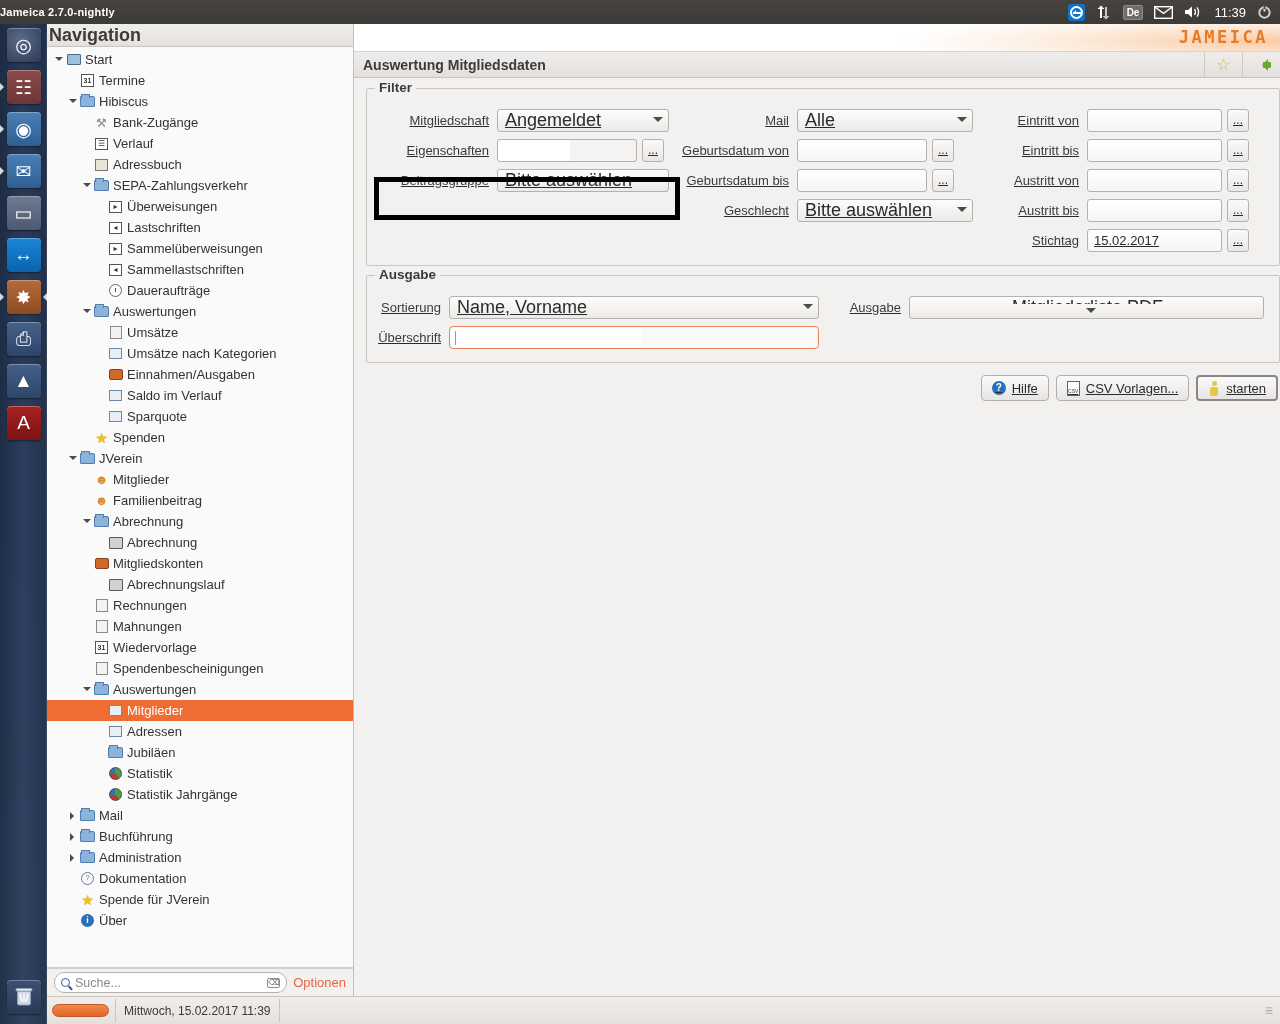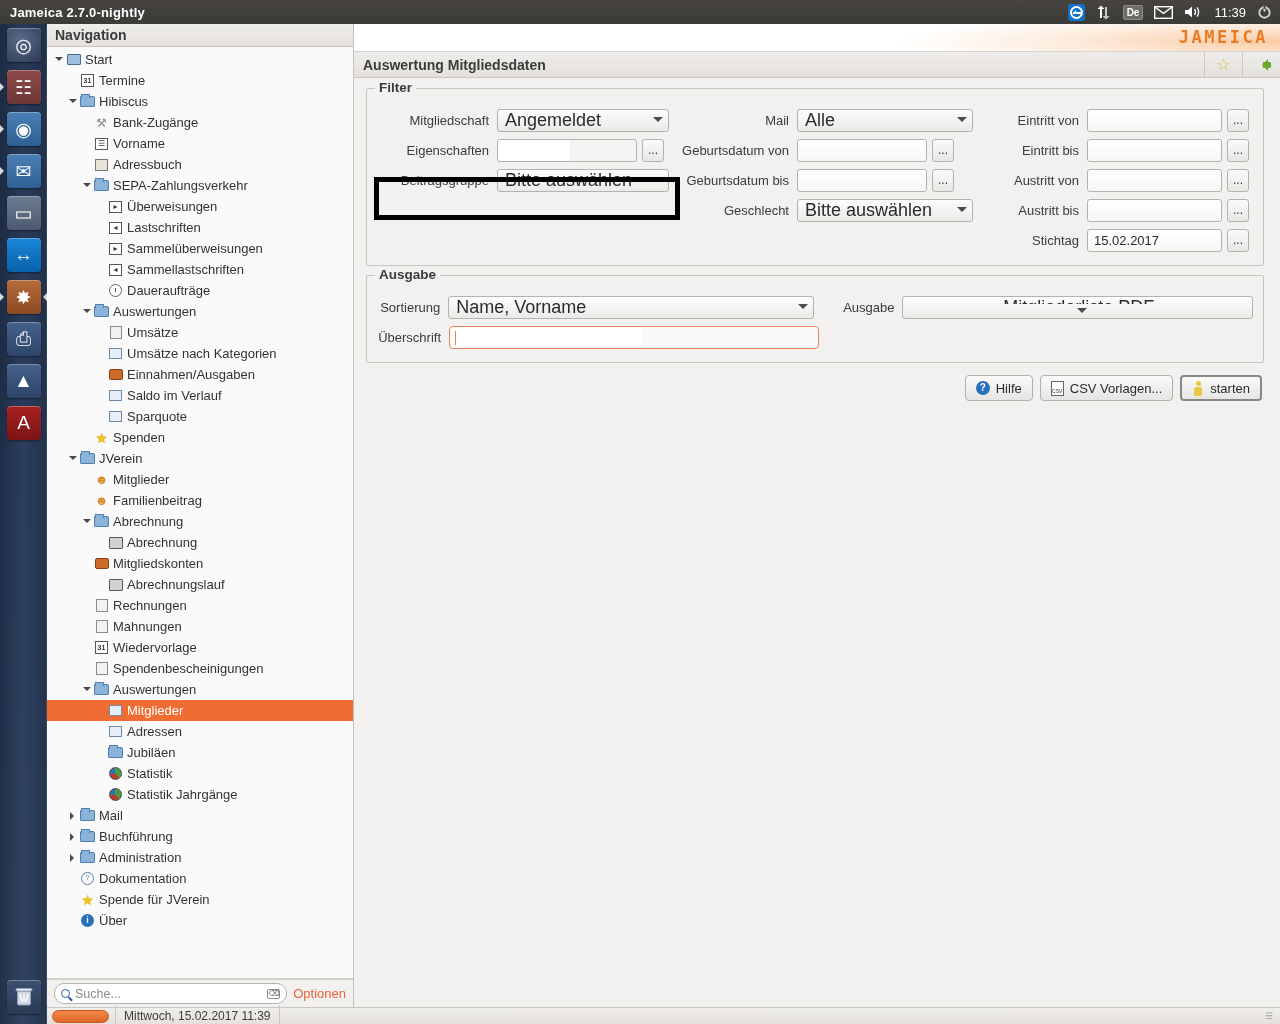--- a/index.html
+++ b/index.html
@@ -16,22 +16,22 @@
   }
 
   
   #syspanel {
     position: absolute; left:0; top:0; width:1280px; height:24px;
     background: linear-gradient(180deg,#464340 0%, #3c3b37 100%);
     color: #f2f1f0;
     display: flex; align-items: center;
   }
   #syspanel .apptitle {
-    font-size: 13px; font-weight: bold; color:#ffffff;
-    margin-left: 10px; letter-spacing: .2px;
+    font-size: 11px; font-weight: bold; color:#ffffff;
+    margin-left: 0; letter-spacing: .2px;
   }
   #tray { margin-left:auto; display:flex; align-items:center; gap:11px; padding-right:8px; }
   #tray .tic { display:flex; align-items:center; justify-content:center; }
   .tv-ico {
     width:17px; height:17px; border-radius:3px; background:#0e73c8;
     display:flex;align-items:center;justify-content:center;
   }
   .tv-ring{width:13px;height:13px;border-radius:50%;border:2px solid #fff;position:relative;}
   .tv-ring:after{content:"";position:absolute;left:1px;top:4px;width:9px;height:2px;background:#fff;}
   .tv-ring:before{content:"";position:absolute;left:0px;top:2.5px;width:0;height:0;border:2.6px solid transparent;border-right-color:#fff;}
@@ -90,22 +90,22 @@
   
   #navpane {
     width:307px; background:#fafafa;
     display:flex; flex-direction:column;
     border-right:1px solid #c4c1bd;
   }
   #nav-header {
     height:23px; line-height:23px;
     background:linear-gradient(180deg,#f0eeec 0%,#e4e1dd 100%);
     border-bottom:1px solid #c9c6c2;
-    font-weight:bold; font-size:14px; color:#3b3b3b;
-    padding-left:8px;
+    font-weight:bold; font-size:18px; color:#3b3b3b;
+    padding-left:2px;
   }
   #nav-tree {
     flex:1; overflow:hidden; background:#fafafa; padding-top:2px;
     border-bottom:1px solid #d3d0cc;
   }
   .tnode {
     height:21px; display:flex; align-items:center;
     font-size:13px; color:#333; white-space:nowrap;
     padding-right:4px; cursor:default;
   }
@@ -188,21 +188,21 @@
   .vt-btn {
     width:38px; display:flex; align-items:center; justify-content:center;
     border-left:1px solid #cdcac6;
   }
   .star-gold { color:#d7b83c; font-size:16px; }
   .arrow-green {
     width:0;height:0;border:6px solid transparent;border-right-color:#6aa832;position:relative;
   }
   .arrow-green:after{content:"";position:absolute;left:1px;top:-3px;width:8px;height:6px;background:#6aa832;border-radius:0 1px 1px 0;}
 
-  #view-body { flex:1; padding:10px 16px 0 12px; }
+  #view-body { flex:1; padding:10px 0 0 12px;text-decoration:underline; }
 
   
   .groupbox {
     border:1px solid #c9c6c2; border-radius:2px;
     position:relative; padding:16px 10px 10px 10px; margin-bottom:9px;
     background:#f2f1f0;
   }
   .groupbox > .gtitle {
     position:absolute; top:-9px; left:8px; background:#f2f1f0;
     padding:0 4px; font-weight:bold; font-size:13.5px; color:#3b3b3b;
@@ -256,21 +256,21 @@
   }
   .pbtn.focus { border:2px solid #8a8784; }
   .b-help { width:14px;height:14px;border-radius:50%;background:#2a6fbb;color:#fff;font-size:10px;font-weight:bold;line-height:14px;text-align:center;}
   .b-csv { width:13px;height:15px;background:#fff;border:1.2px solid #666;font-size:5px;color:#333;text-align:center;line-height:19px;}
   .b-run { width:12px;height:15px;position:relative; }
   .b-run:before{content:"";position:absolute;left:3.5px;top:0;width:5px;height:5px;border-radius:50%;background:#e8c842;}
   .b-run:after{content:"";position:absolute;left:2px;top:6px;width:8px;height:9px;background:#e8c842;border-radius:2px;}
 
   
   #statusbar {
-    height:17px; display:flex; align-items:center;
+    height:28px; display:flex; align-items:center;
     background:linear-gradient(180deg,#f0eeec 0%,#e4e1dd 100%);
     border-top:1px solid #c9c6c2;
     font-size:12px; color:#3b3b3b;
   }
   #sb-prog {
     width:57px; height:13px; margin:0 6px 0 5px;
     background:linear-gradient(180deg,#f08a4b 0%,#e2662a 100%);
     border:1px solid #c4561f; border-radius:7px;
   }
   #sb-sep { width:1px; height:23px; background:#c9c6c2; }
@@ -412,21 +412,21 @@
               <span class="i-key">⚒</span>
             </span>
             <span class="tlabel">Bank-Zugänge</span>
           </div>
           <div class="tnode">
             <span style="width:34px;min-width:34px;"></span>
             <span class="twist"></span>
             <span class="ticon">
               <span class="i-gridbox">☰</span>
             </span>
-            <span class="tlabel">Vorname</span>
+            <span class="tlabel">Verlauf</span>
           </div>
           <div class="tnode">
             <span style="width:34px;min-width:34px;"></span>
             <span class="twist"></span>
             <span class="ticon">
               <span class="i-addr"></span>
             </span>
             <span class="tlabel">Adressbuch</span>
           </div>
           <div class="tnode">

